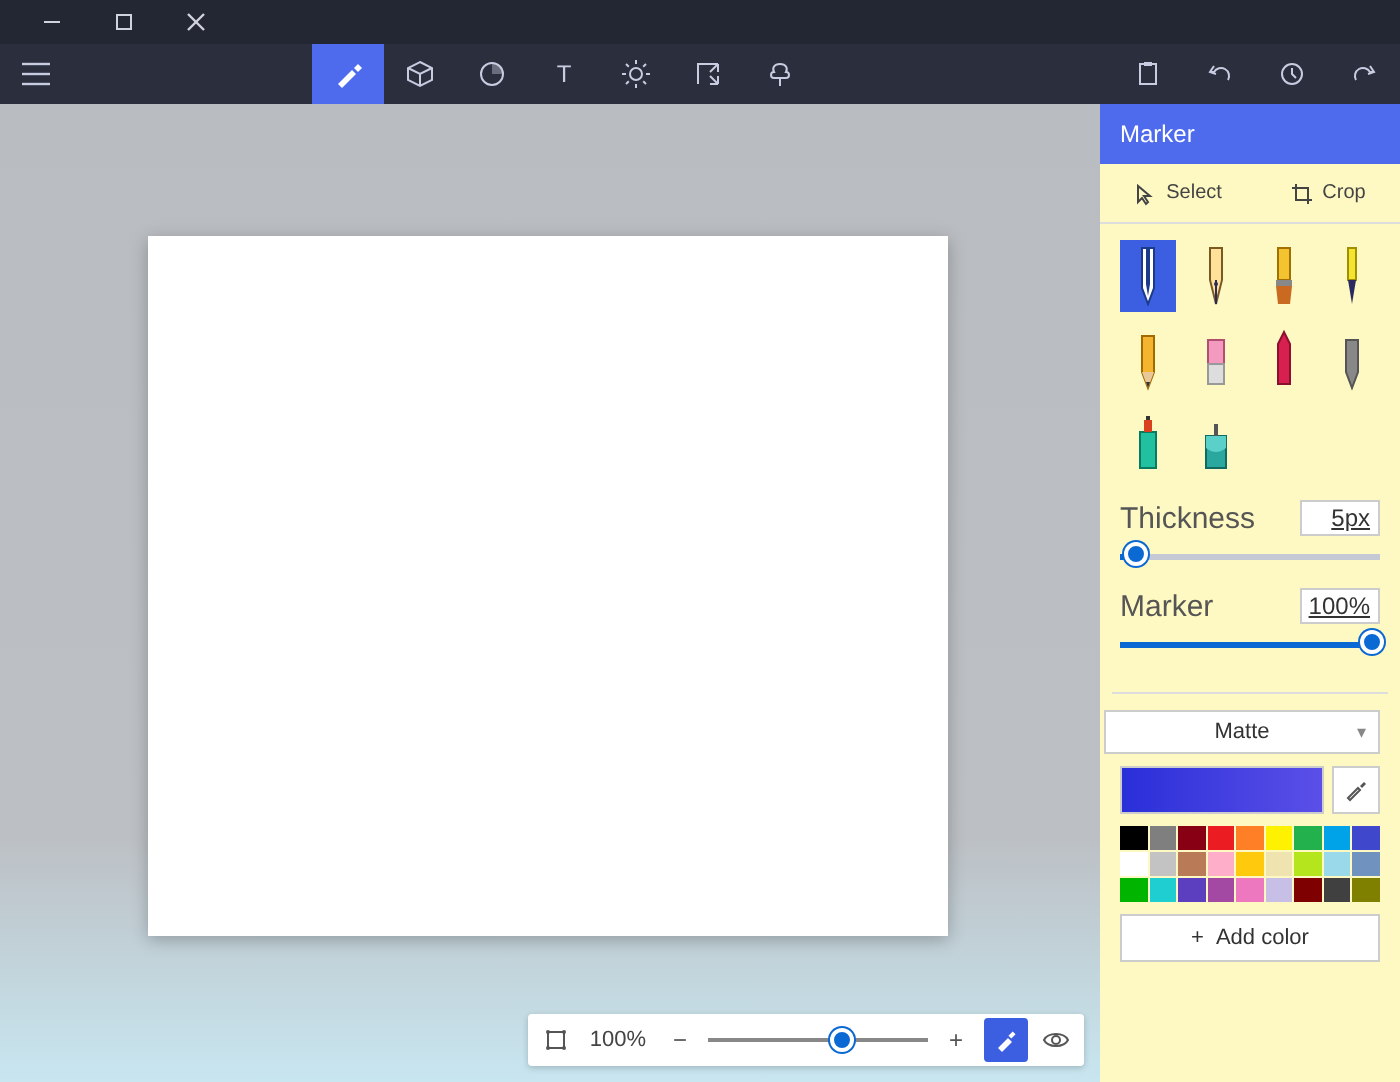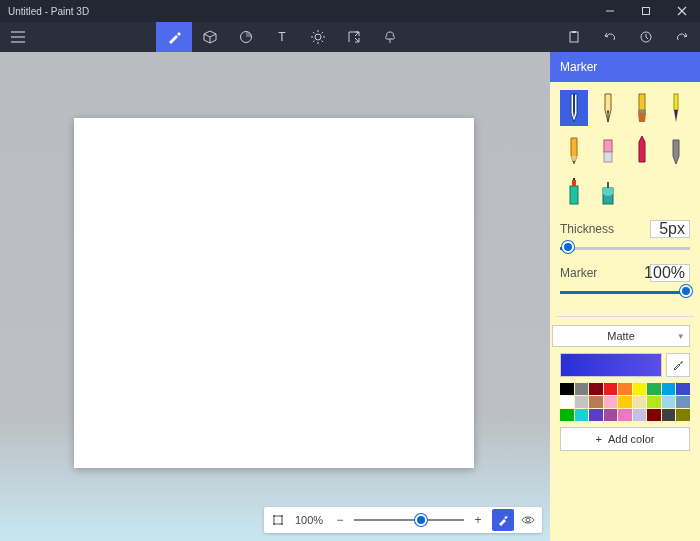--- a/index.html
+++ b/index.html
@@ -31,43 +31,42 @@
   
   .panel { width: 150px; background: #fef9c3; display:flex; flex-direction:column; font-size:11px; color:#333;}
   .panel-head { height: 30px; background: #4f6bed; color:#fff; font-size:12px; display:flex; align-items:center; padding-left:10px;}
   .sel-row { height: 30px; display:flex; align-items:center; justify-content:space-around; border-bottom:1px solid #ddd;}
   .sel-item { display:flex; align-items:center; gap:4px; font-size:10px; color:#444;}
   .brushes { padding:8px 8px 4px 8px; display:grid; grid-template-columns: repeat(4, 28px); gap:6px 6px; justify-content:center;}
   .brush { width:28px; height:36px; display:flex; align-items:center; justify-content:center;}
   .brush.active { background:#3b5fe0;}
   .section { padding: 6px 10px 2px 10px;}
   .sec-row { display:flex; align-items:center; justify-content:space-between; margin-bottom:4px;}
-  .sec-label { font-size:12px; color:#555;}
-  .sec-val { width:40px; height:18px; border:1px solid #ccc; background:#fff; font-size:16px; display:flex; align-items:center; justify-content:flex-end; padding-right:4px;}
+  .sec-label { font-size:15px; color:#555;}
+  .sec-val { width:40px; height:18px; border:1px solid #ccc; background:#fff; font-size:12px; display:flex; align-items:center; justify-content:flex-end; padding-right:4px;text-decoration:underline;}
   .slider { height:14px; position:relative;}
   .slider .strack { height:3px; background:#0b69d4; position:absolute; top:5px;}
   .slider .sback { height:3px; background:#c5c9d6; width:100%; position:absolute; top:5px;}
   .slider .sknob { width:12px; height:12px; border-radius:50%; background:#0b69d4; border:2px solid #fff; box-shadow:0 0 0 1px #0b69d4; position:absolute; top:-1px;}
   .material { margin:8px 10px 6px 2px; height:22px; border:1px solid #ccc; background:#fff; display:flex; align-items:center; justify-content:center; font-size:11px; position:relative;}
   .material .chev { position:absolute; right:6px; color:#888; font-size:9px;}
   .curcolor { margin:0 10px 6px 10px; height:24px; display:flex; gap:4px;}
   .curcolor .swatch { flex:1; background:linear-gradient(90deg,#2a2fd8,#5b4fe8); border:1px solid #ccc;}
   .curcolor .dropper { width:24px; border:1px solid #ccc; display:flex; align-items:center; justify-content:center; background:#fff;}
   .palette { margin:0 10px 6px 10px; display:grid; grid-template-columns: repeat(9,1fr); grid-auto-rows:12px; gap:1px;}
   .pc { width:100%; height:100%;}
   .addcolor { margin:0 10px 8px 10px; height:24px; background:#fff; border:1px solid #ccc; display:flex; align-items:center; justify-content:center; font-size:11px; gap:6px;}
   svg { display:block;}
 </style>
 </head>
 <body>
 
 <div class="window">
 
   <div class="titlebar">
-    <span class="title">Untitled - Paint 3D</span>
     <div class="winbtn">
       <svg width="10" height="10">
           <line x1="1" y1="5" x2="9" y2="5" stroke="currentColor" stroke-width="1"></line>
         </svg>
     </div>
     <div class="winbtn">
       <svg width="10" height="10">
           <rect x="1.5" y="1.5" width="7" height="7" fill="none" stroke="currentColor" stroke-width="1"></rect>
         </svg>
     </div>
@@ -196,20 +195,34 @@
               <path d="M1 7 C3 3 11 3 13 7 C11 11 3 11 1 7 Z" fill="none" stroke="#555"></path>
               <circle cx="7" cy="7" r="2" fill="none" stroke="#555"></circle>
             </svg>
         </div>
       </div>
     </div>
 
     <div class="panel">
       <div class="panel-head">Marker</div>
 
+      <div class="sel-row">
+        <div class="sel-item">
+          <svg width="12" height="12" viewBox="0 0 12 12">
+              <path d="M2 2 L2 10 L4 8 L6 11 L7 10 L5 7 L8 7 Z" fill="none" stroke="#444"></path>
+            </svg>
+          <span>Select</span>
+        </div>
+        <div class="sel-item">
+          <svg width="12" height="12" viewBox="0 0 12 12">
+              <path d="M3 1 L3 9 L11 9 M1 3 L9 3 L9 11" fill="none" stroke="#444"></path>
+            </svg>
+          <span>Crop</span>
+        </div>
+      </div>
 
       <div class="brushes">
         <div class="brush active">
           <svg width="20" height="32" viewBox="0 0 20 32">
               <path d="M7 2 L13 2 L13 22 L10 30 L7 22 Z" fill="#fff" stroke="#1b3a8a"></path>
               <path d="M9 2 L11 2 L11 20 L10 26 L9 20 Z" fill="#1b3a8a"></path>
             </svg>
         </div>
         <div class="brush">
           <svg width="20" height="32" viewBox="0 0 20 32">

